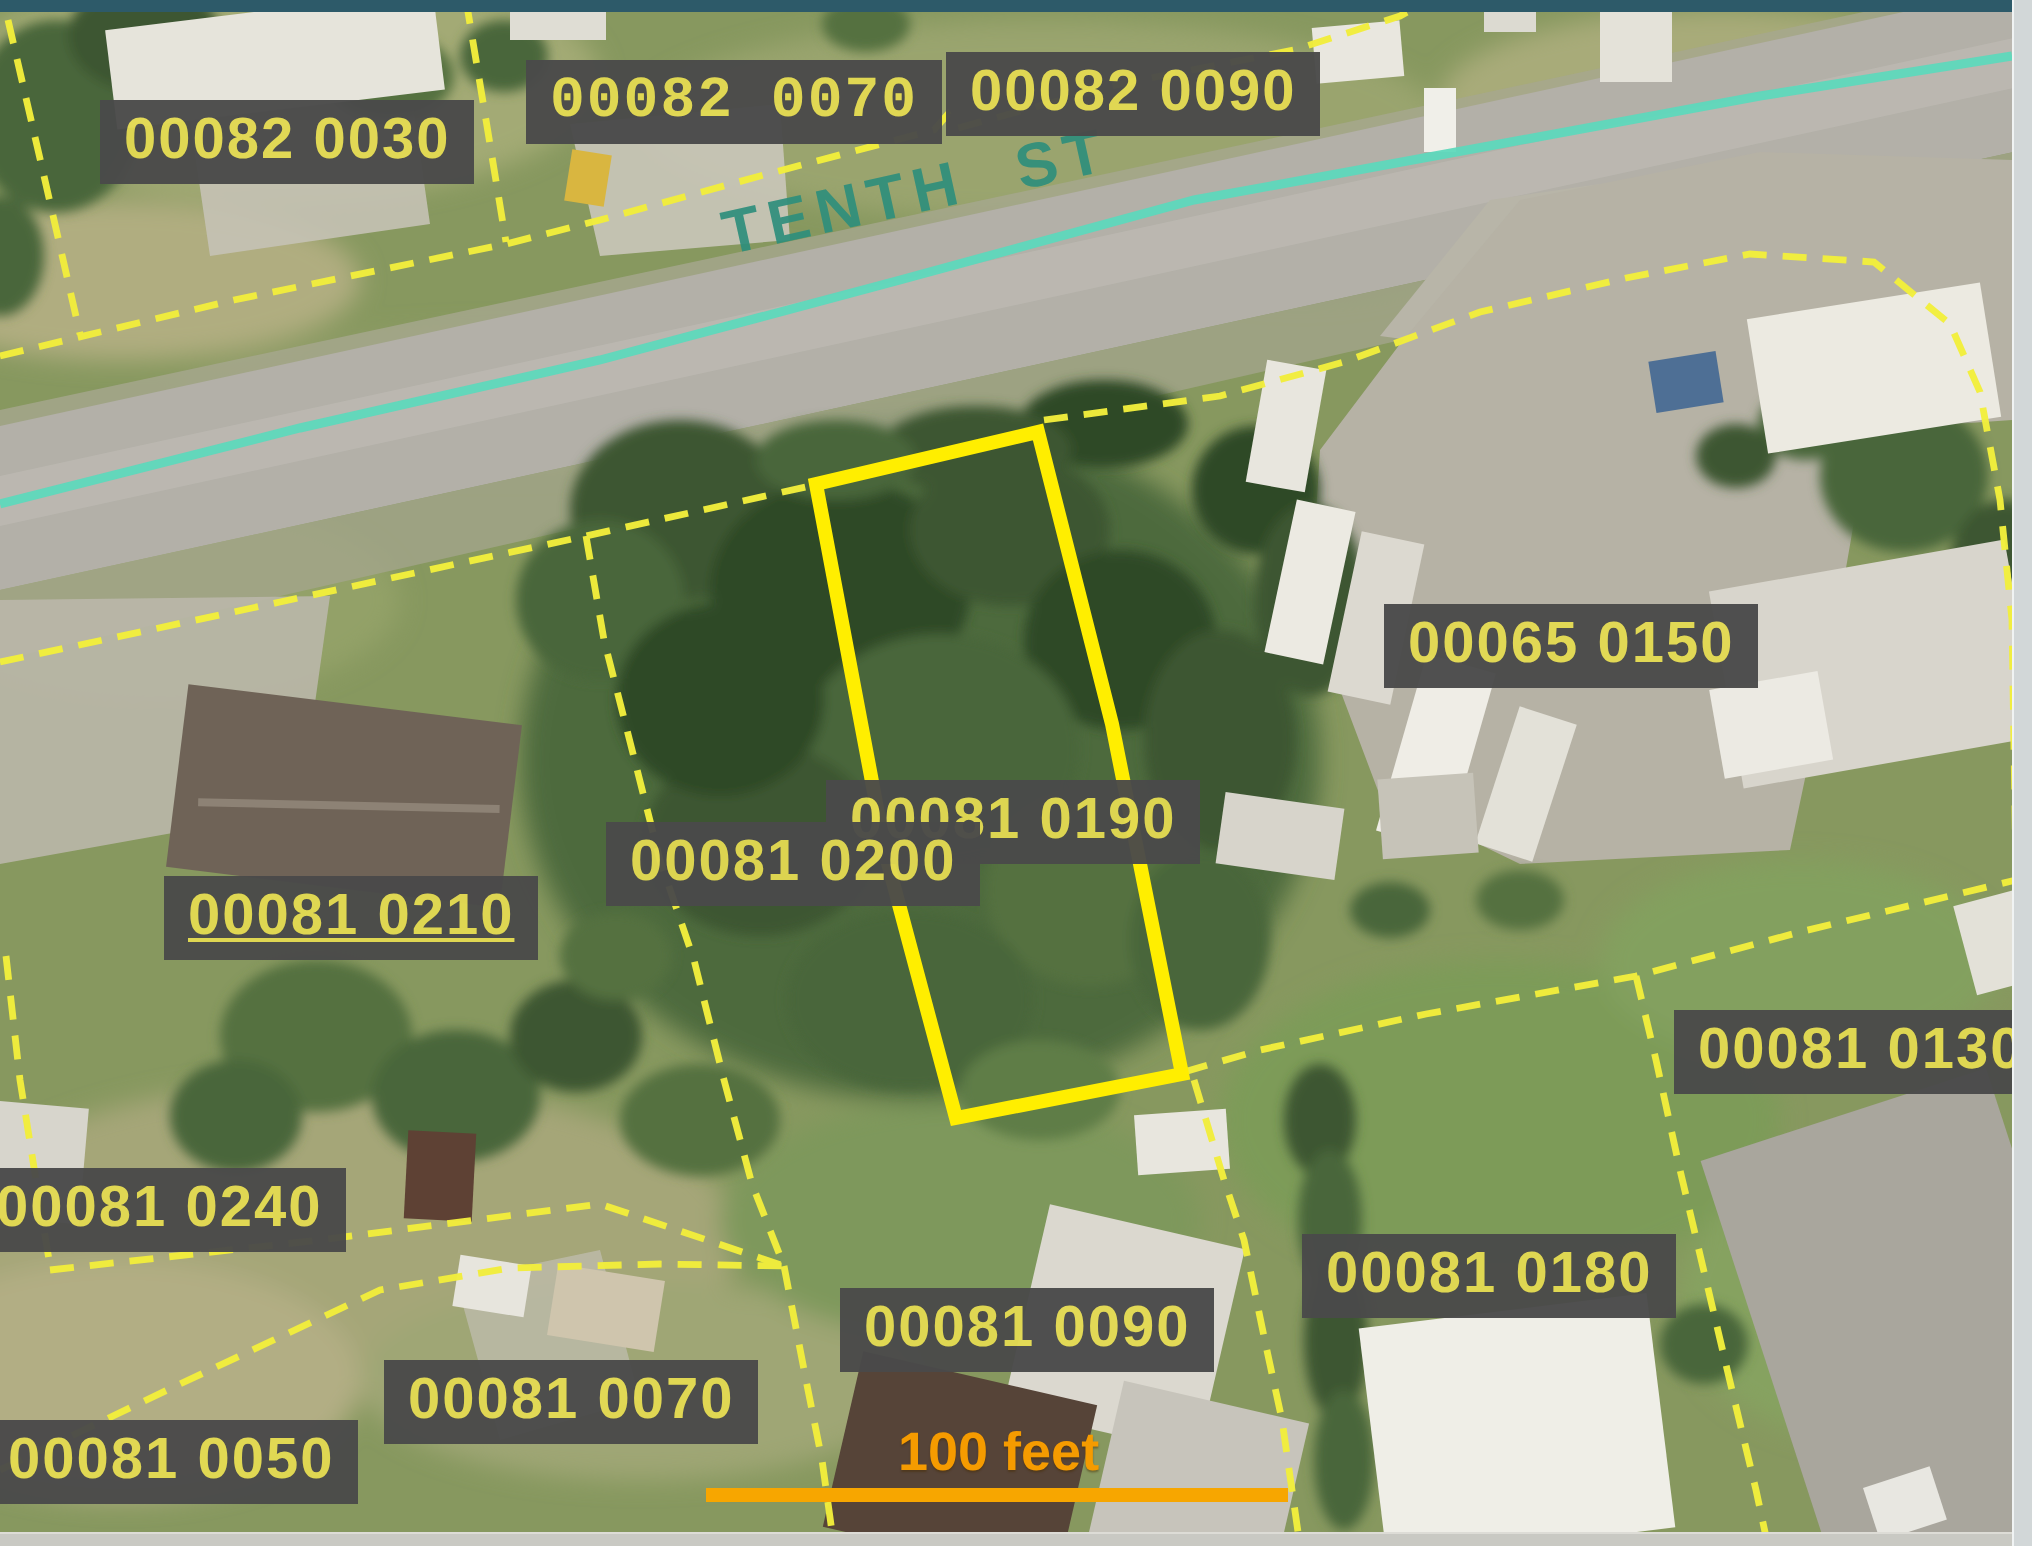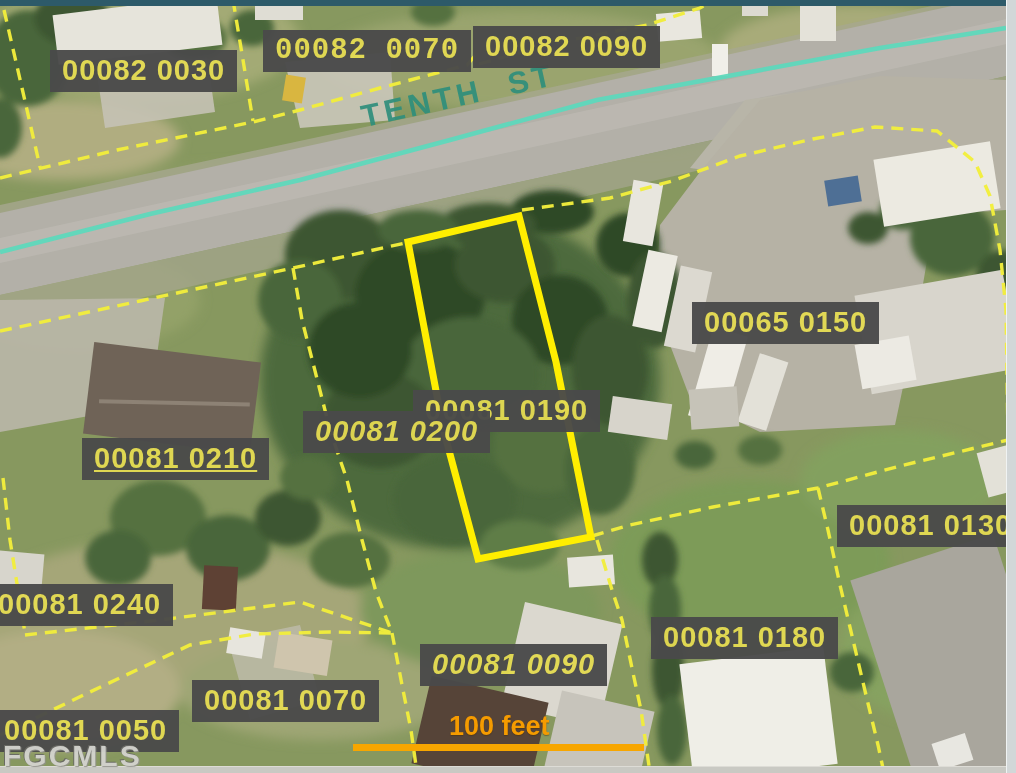--- a/index.html
+++ b/index.html
@@ -198,32 +198,31 @@
     </svg>
 
     <div id="street-name">TENTH ST</div>
 
     <div id="labels-layer">
         <div class="parcel-label" style="left: 50px; top: 50px;">00082 0030</div>
         <div class="parcel-label" style="left: 263px; top: 30px; font-family: Liberation Mono, monospace;">00082 0070</div>
         <div class="parcel-label" style="left: 473px; top: 10px; margin-top: 16px;">00082 0090</div>
         <div class="parcel-label" style="left: 692px; top: 302px;">00065 0150</div>
         <div class="parcel-label" style="left: 413px; top: 362px; margin-top: 28px;">00081 0190</div>
-        <div class="parcel-label" style="left: 303px; top: 411px; font-style: italic;">00081 0200</div>
+        <div class="parcel-label" style="left: 303px; top: 411px;">00081 0200</div>
         <div class="parcel-label" style="left: 82px; top: 438px; text-decoration: underline;">00081 0210</div>
         <div class="parcel-label" style="left: -14px; top: 584px;">00081 0240</div>
         <div class="parcel-label" style="left: 837px; top: 505px;">00081 0130</div>
         <div class="parcel-label" style="left: 651px; top: 617px;">00081 0180</div>
-        <div class="parcel-label" style="left: 420px; top: 644px; font-style: italic;">00081 0090</div>
+        <div class="parcel-label" style="left: 420px; top: 644px;">00081 0090</div>
         <div class="parcel-label" style="left: 192px; top: 666px; margin-top: 14px;">00081 0070</div>
         <div class="parcel-label" style="left: -8px; top: 710px;">00081 0050</div>
       </div>
 
     <div id="scale-label">100 feet</div>
     <div id="scale-bar"></div>
 
-    <div id="watermark">FGCMLS</div>
   </div>
 
   <div id="top-edge" style="background: rgb(45, 90, 105);"></div>
   <div id="right-strip" style="background: rgb(210, 215, 216);"></div>
   <div id="bottom-strip" style="background: rgb(201, 201, 195);"></div>
 </div>
 
 </body></html>

